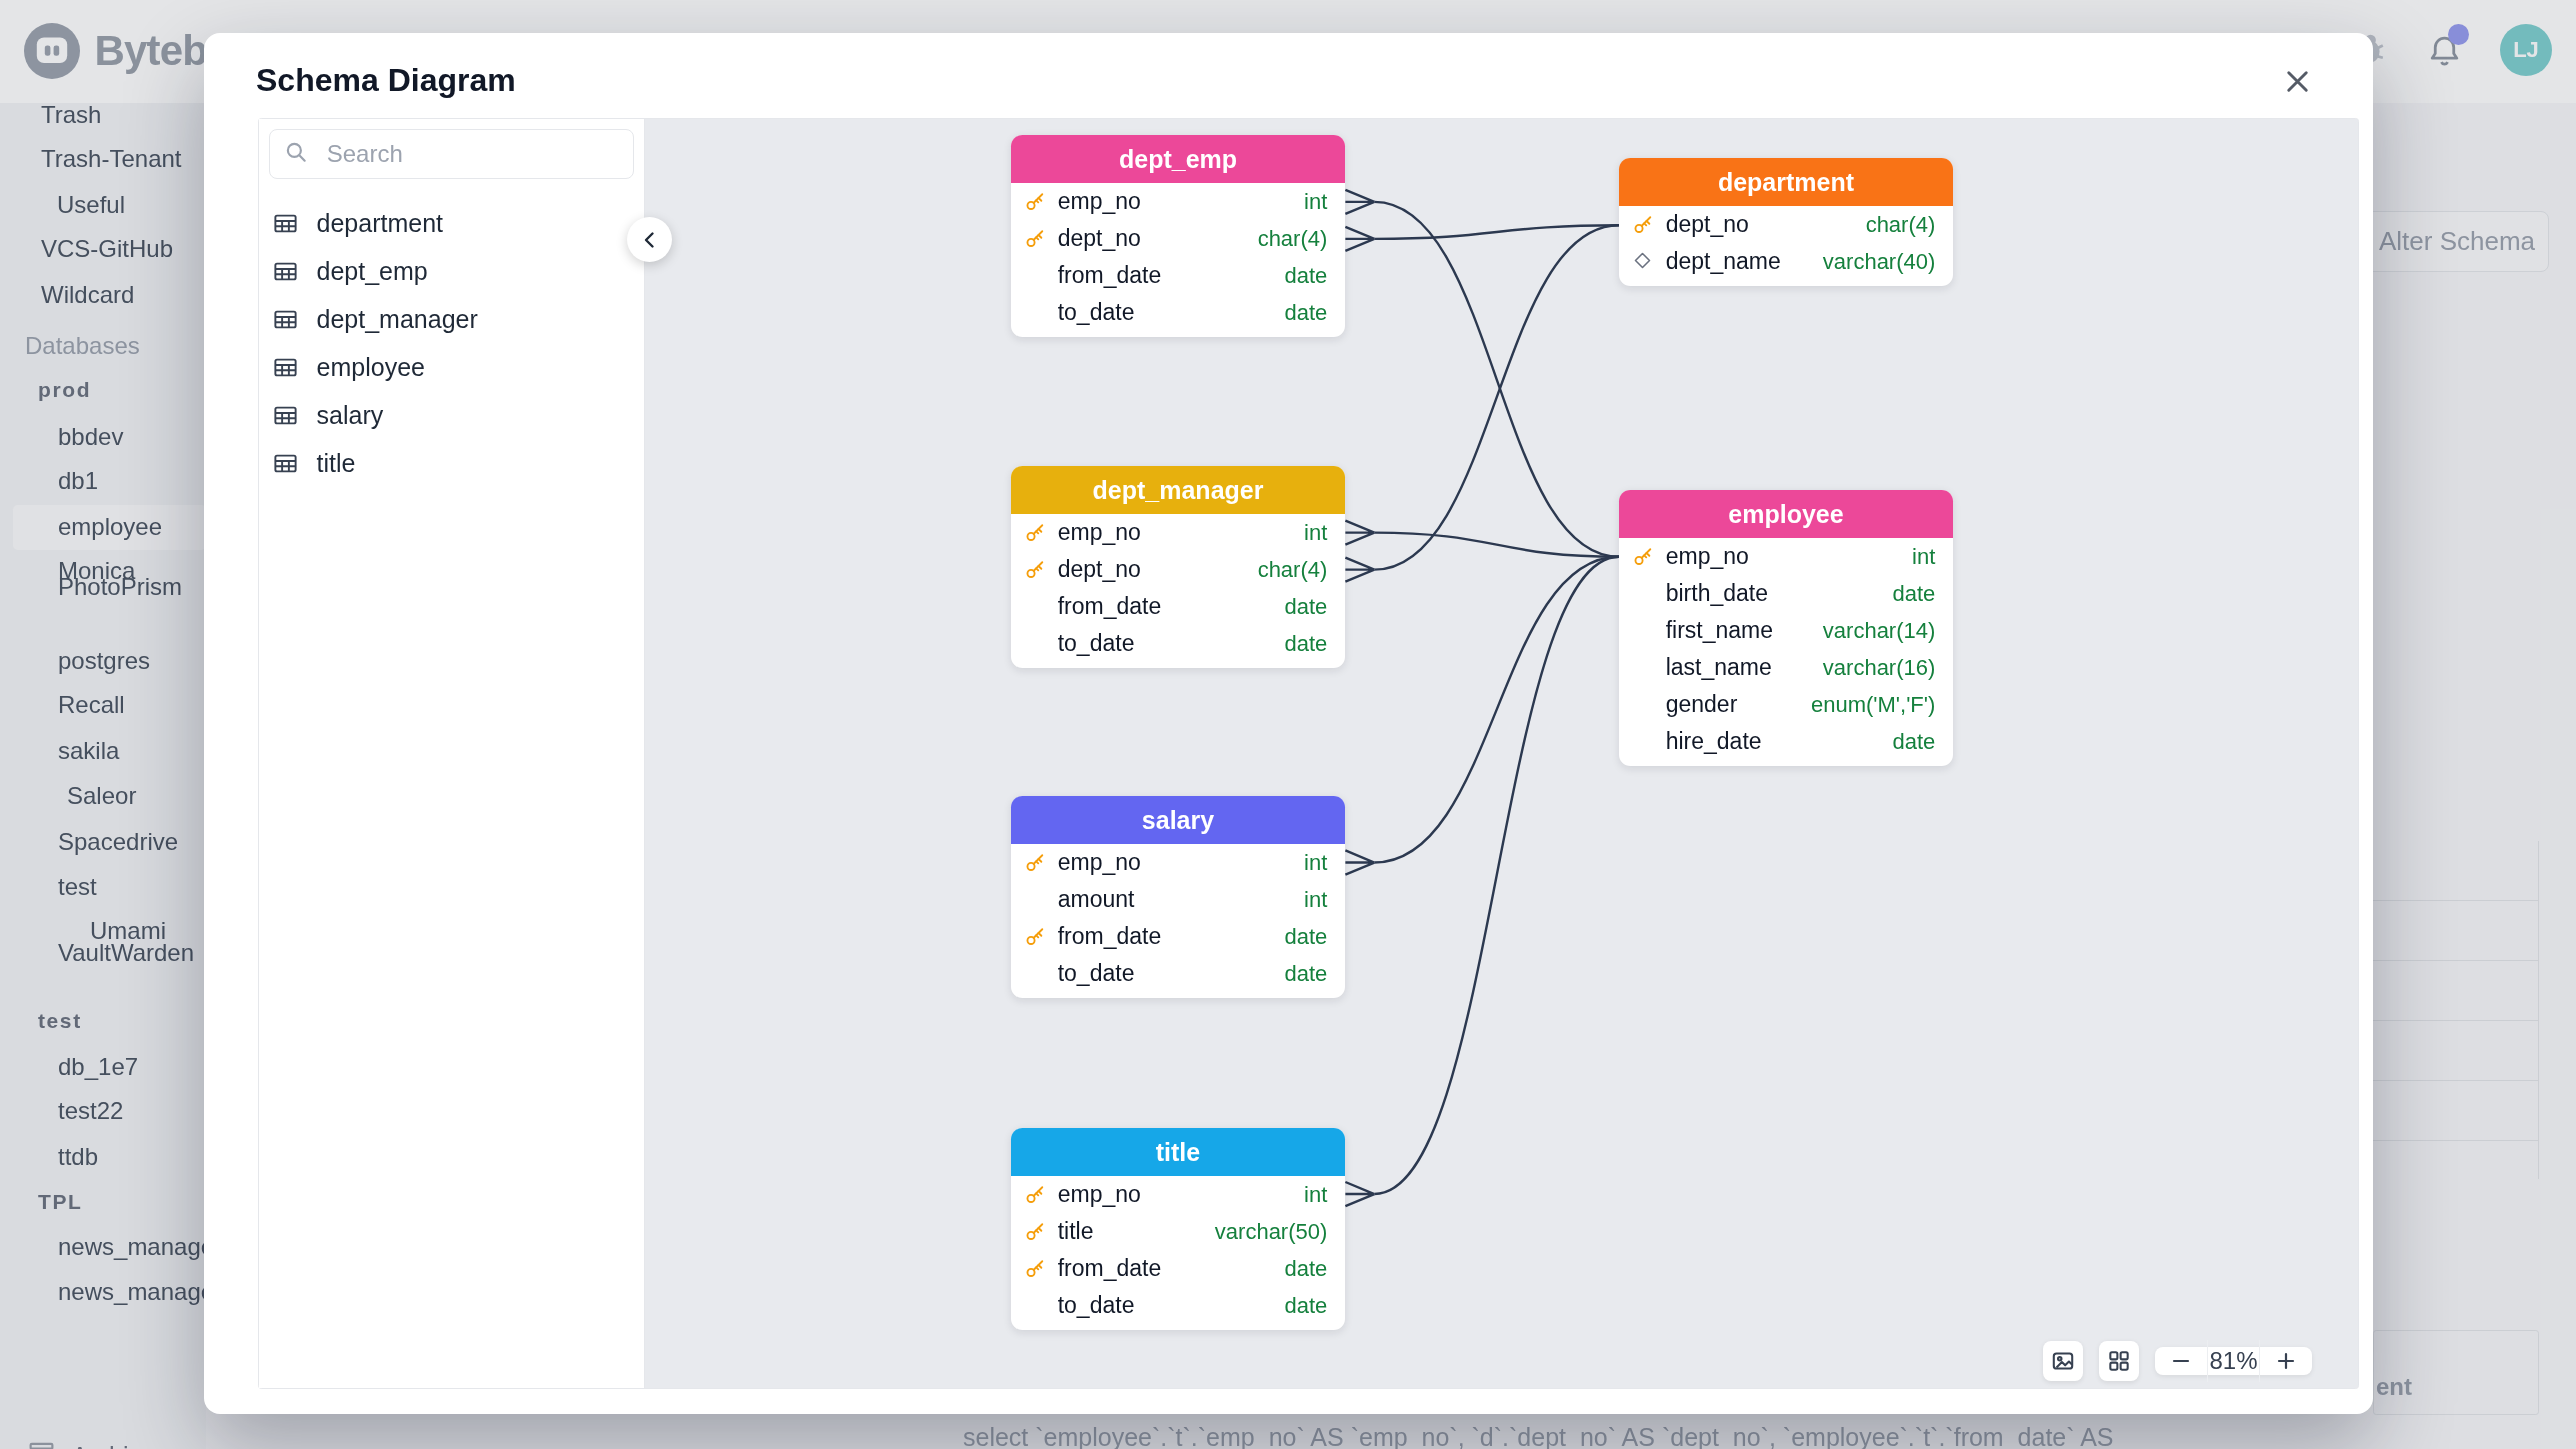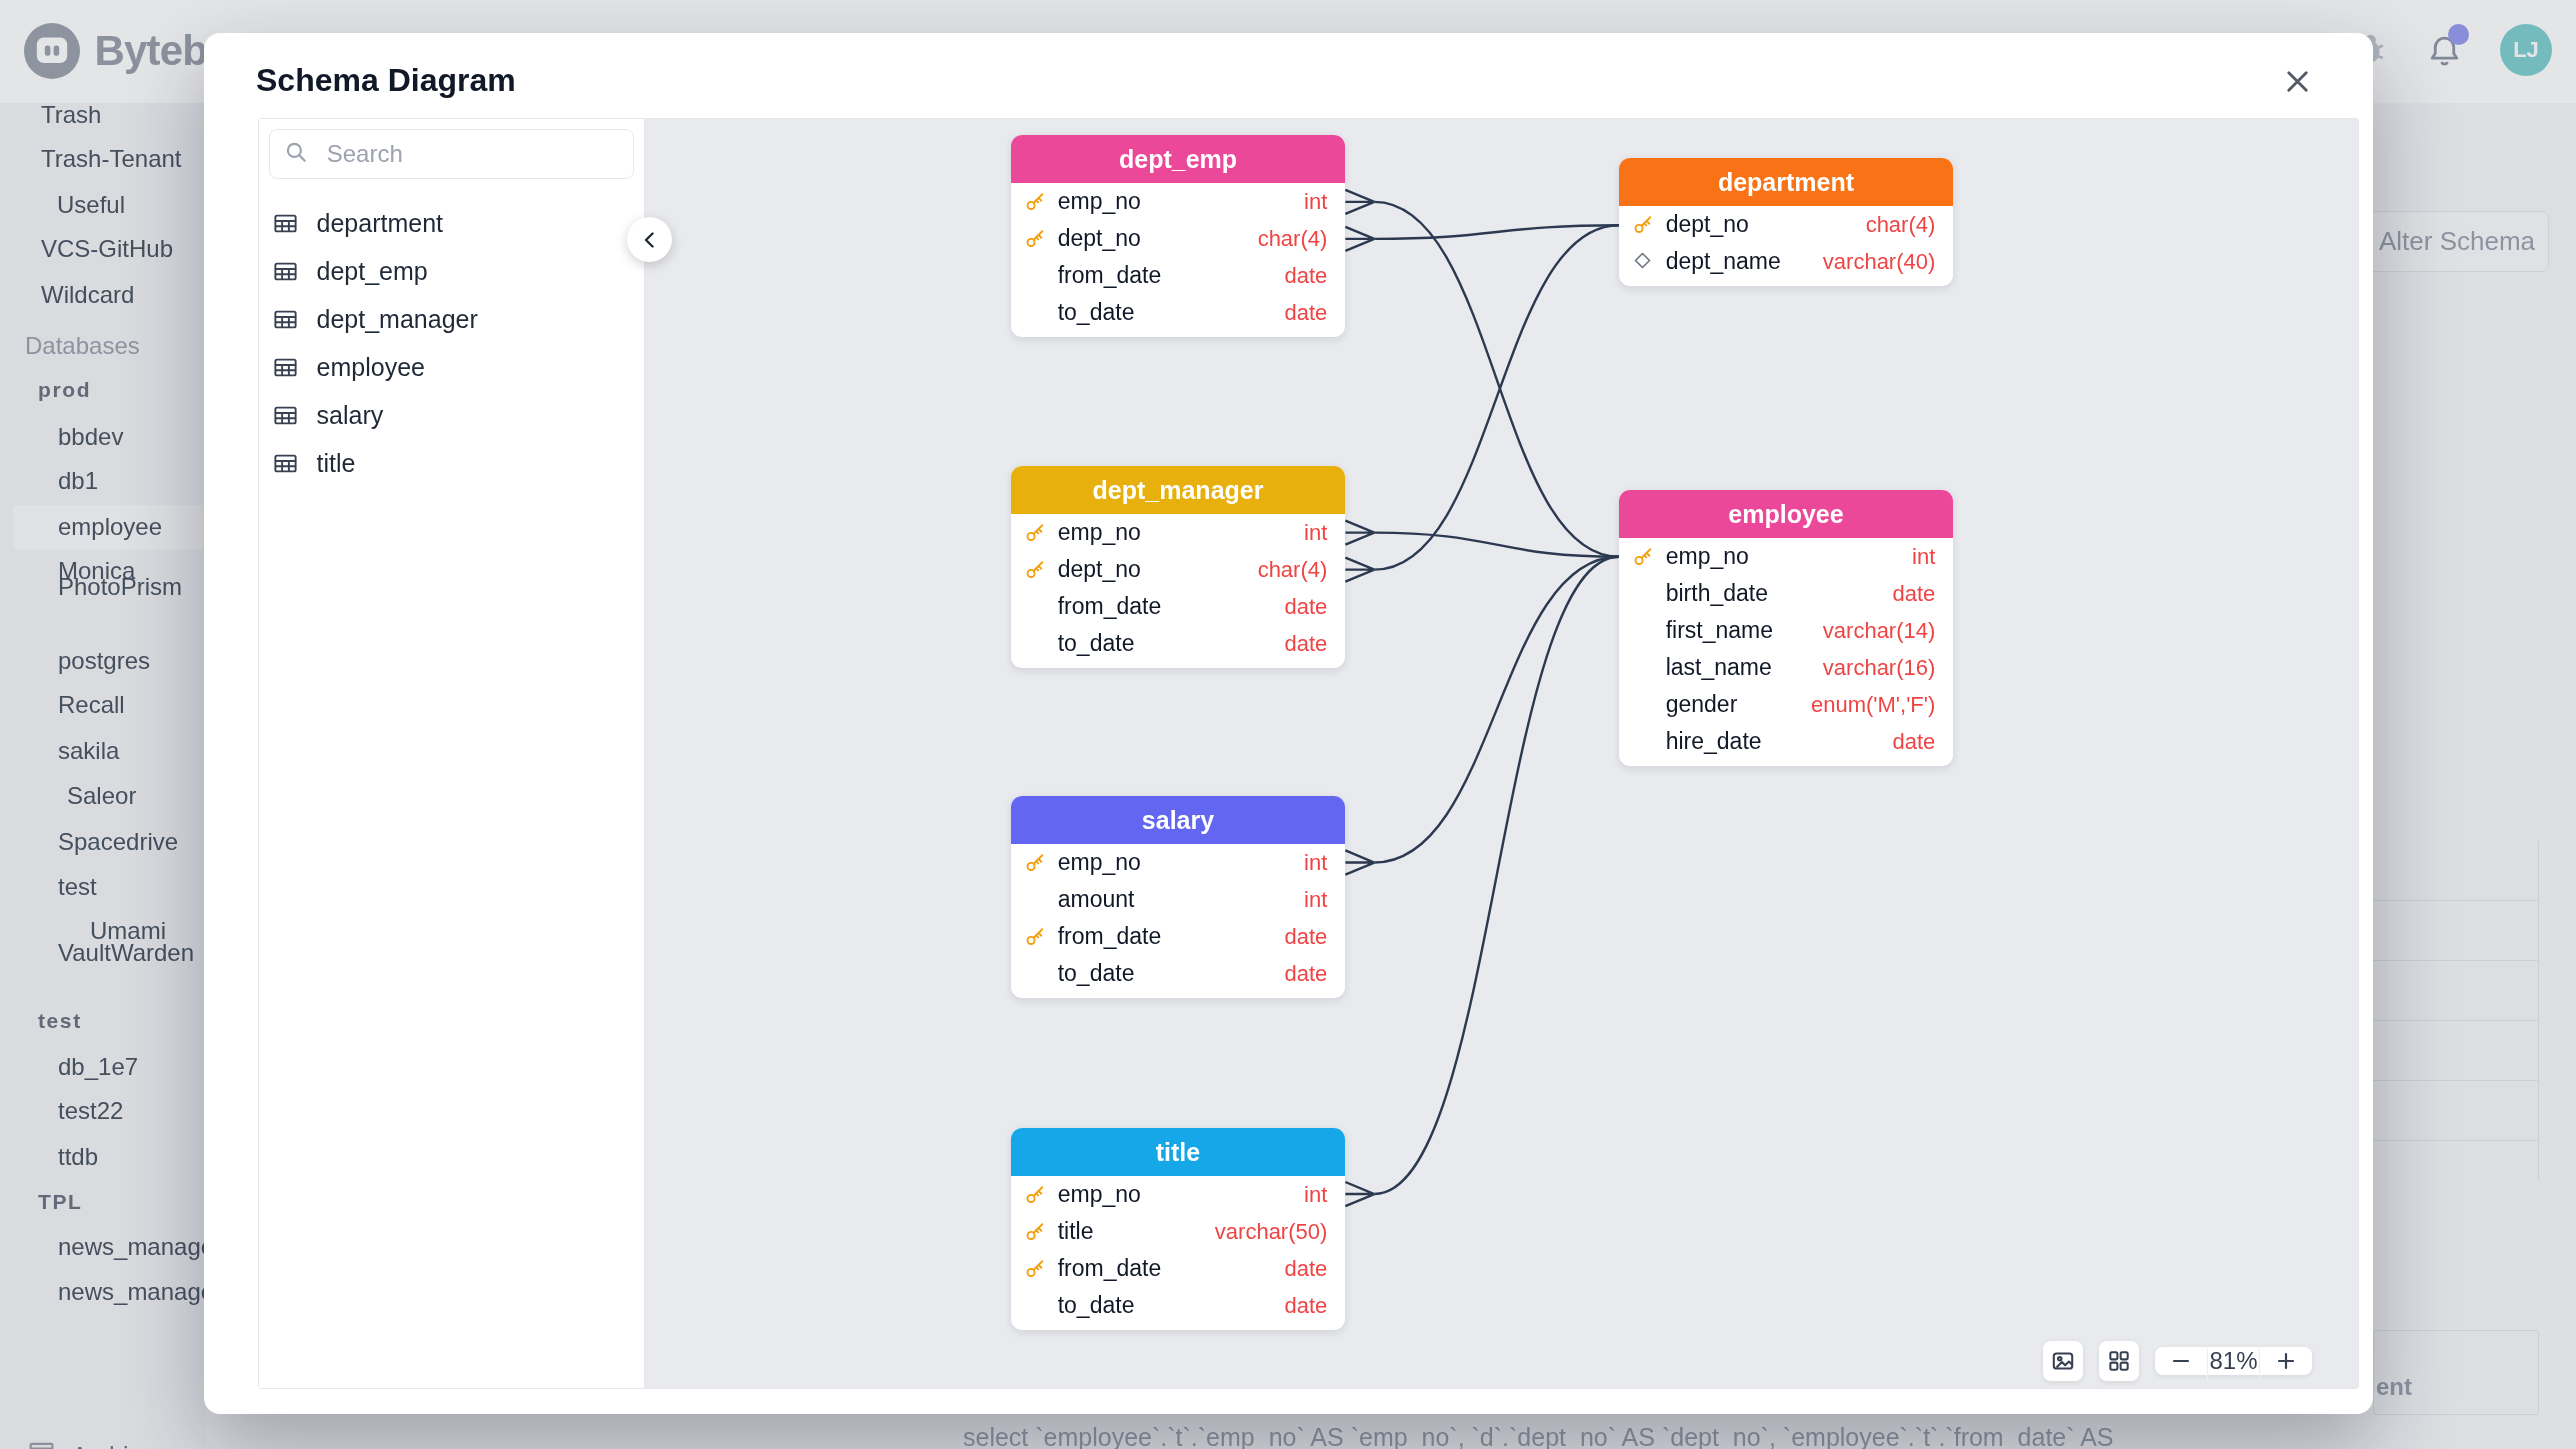--- a/index.html
+++ b/index.html
@@ -64,21 +64,21 @@
   .canvas{position:relative;width:1713px;height:100%;background:#e8eaee;overflow:hidden;}
   .edges{position:absolute;left:0;top:0;}
 
   .card{position:absolute;background:#ffffff;border-radius:11.3px;box-shadow:0 2.4px 8px rgba(15,23,42,.10);
         padding-bottom:6.4px;}
   .card-header{height:48px;border-radius:11.3px 11.3px 0 0;color:#ffffff;font-size:25px;font-weight:700;
                display:flex;align-items:center;justify-content:center;}
   .col-row{height:37px;display:flex;align-items:center;padding:0 17.7px 0 13px;}
   .col-icon{width:24px;height:24px;margin-right:9.7px;flex:0 0 24px;}
   .col-name{font-size:23px;font-weight:500;color:#111827;}
-  .col-type{margin-left:auto;font-size:22px;color:#ef4444;}
+  .col-type{margin-left:auto;font-size:22px;color:#15803d;}
 
   .zoom-controls{position:absolute;top:1222px;left:1398px;display:flex;align-items:center;gap:16px;}
   .zc-btn{width:40px;height:40px;background:#ffffff;border-radius:8px;display:flex;align-items:center;
           justify-content:center;box-shadow:0 1.6px 4.8px rgba(0,0,0,.08);cursor:pointer;}
   .zc-group{display:flex;align-items:center;background:#ffffff;border-radius:8px;
             box-shadow:0 1.6px 4.8px rgba(0,0,0,.08);height:28px;}
   .zc-seg{width:52px;height:42px;display:flex;align-items:center;justify-content:center;
           font-size:24px;color:#374151;cursor:pointer;}
   .zc-seg.mid{border-left:1.6px solid #eceef1;border-right:1.6px solid #eceef1;width:53px;cursor:default;}
 </style>

